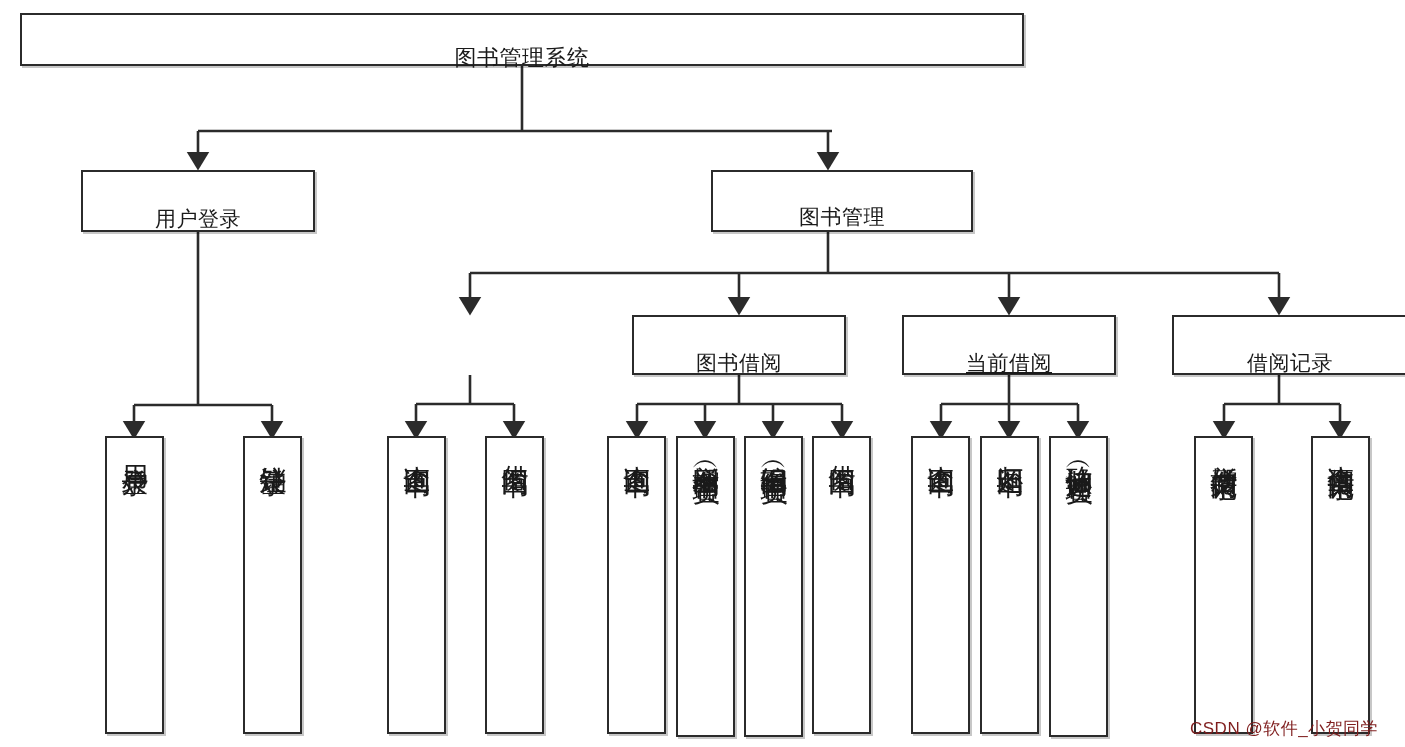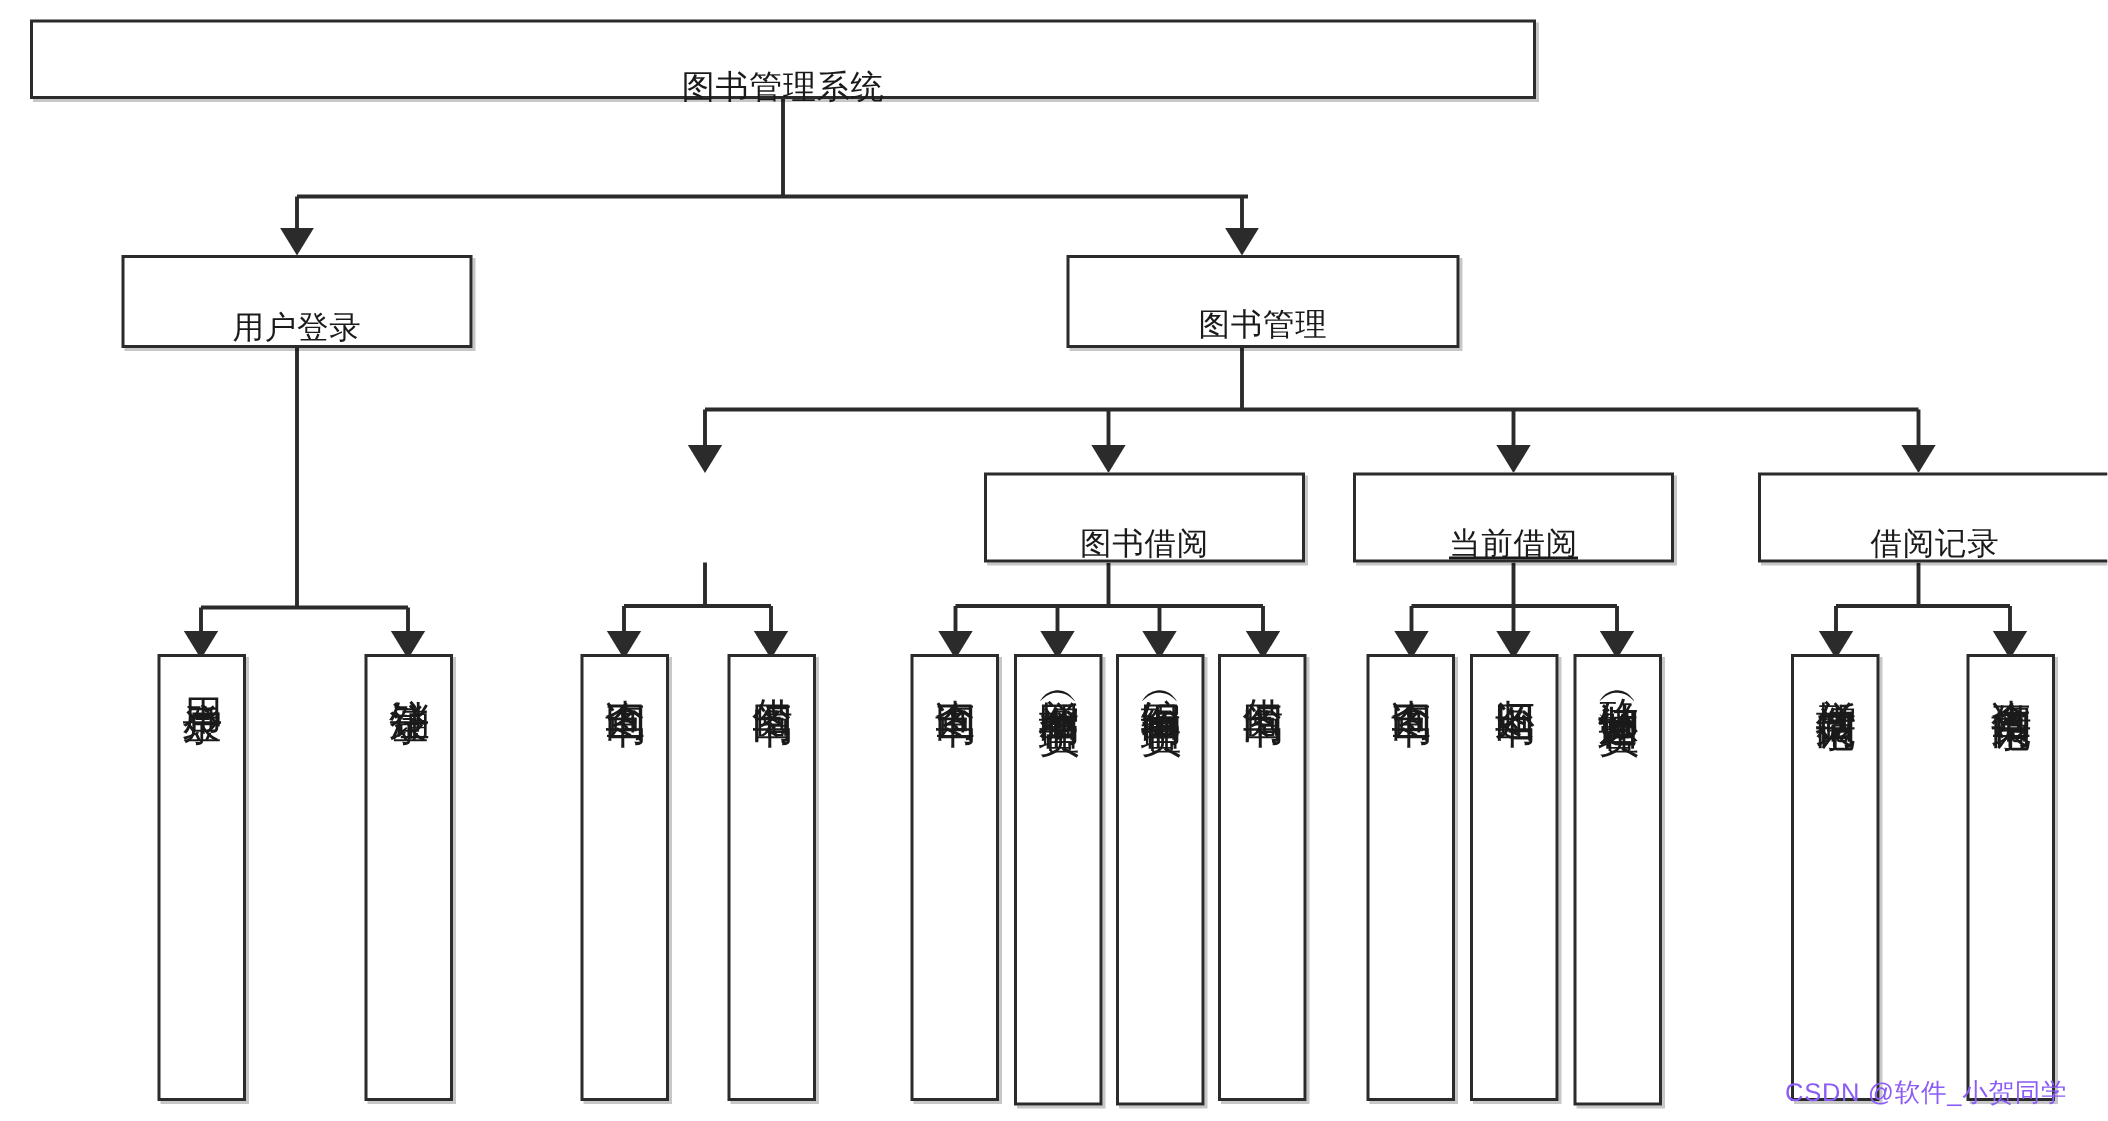--- a/index.html
+++ b/index.html
@@ -63,21 +63,21 @@
     writing-mode: vertical-rl;
     text-orientation: upright;
     font-size: 27px;
     line-height: 1.0;
     letter-spacing: 2px;
     white-space: nowrap;
   }
   .watermark {
     position: absolute;
     font-size: 17px;
-    color: #8b5cf6;
+    color: #7f1d1d;
     white-space: nowrap;
     z-index: 5;
     letter-spacing: 0.5px;
   }
 </style>
 </head>
 <body>
 
 <div id="canvas">
 
@@ -135,21 +135,21 @@
     <span class="label">图书管理系统</span>
   </div>
 
   <div class="node horiz" style="left:81px; top:170px; width:234px; height:62px;">
     <span class="label">用户登录</span>
   </div>
   <div class="node horiz" style="left:711px; top:170px; width:262px; height:62px;align-items:flex-end;">
     <span class="label">图书管理</span>
   </div>
 
-  <div class="node horiz" style="left:656px; top:315px; width:214px; height:60px;">
+  <div class="node horiz" style="left:632px; top:315px; width:214px; height:60px;">
     <span class="label">图书借阅</span>
   </div>
   <div class="node horiz" style="left:902px; top:315px; width:214px; height:60px;text-decoration:underline;">
     <span class="label">当前借阅</span>
   </div>
   <div class="node horiz" style="left:1172px; top:315px; width:236px; height:60px;">
     <span class="label">借阅记录</span>
   </div>
 
   <div class="node vert" style="left:105px; top:436px; width:59px; height:298px;">

